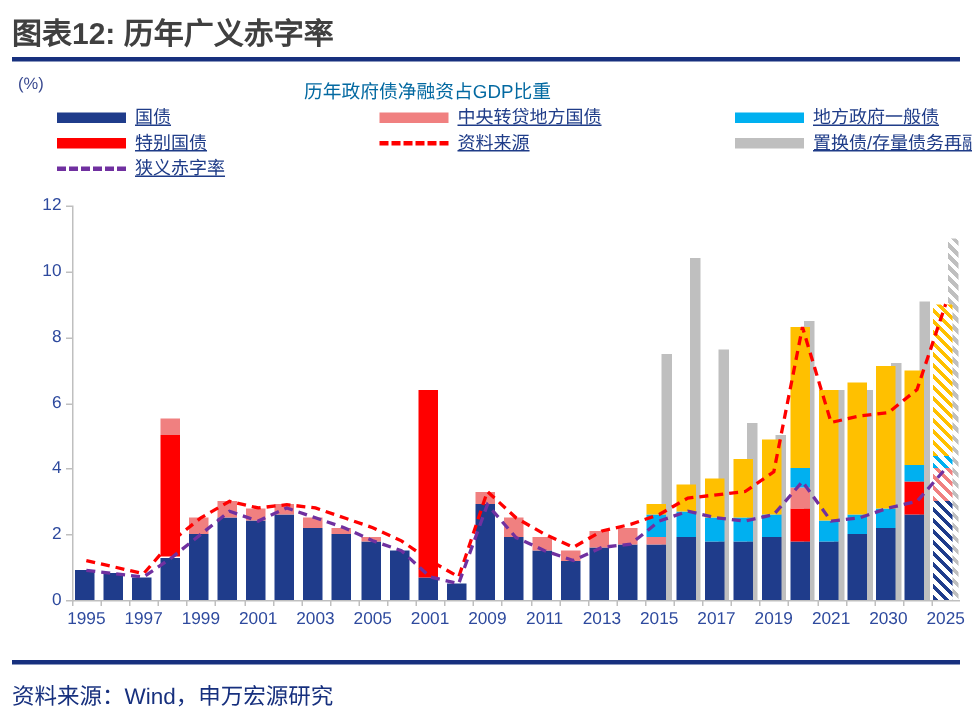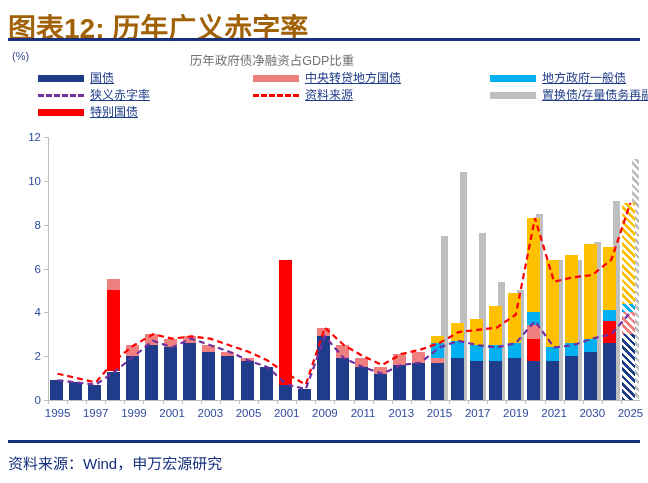--- a/index.html
+++ b/index.html
@@ -9,22 +9,22 @@
     background:#ffffff;
     font-family:"Liberation Sans","DejaVu Sans",sans-serif;
     color:#1F3C88;
     overflow:hidden;
     position:relative;
   }
 
   
   #fig-title{
     position:absolute;left:8px;top:6px;
-    font-size:28px;font-weight:bold;
-    color:#a16207;
+    font-size:20px;font-weight:bold;
+    color:#404040;
     letter-spacing:0px;
     white-space:nowrap;
   }
   #title-rule{
     position:absolute;left:8px;top:38px;width:632px;height:3px;
     background:#17307E;
   }
 
   
   #footer-rule{
@@ -37,22 +37,22 @@
   }
 
   
   #chart{
     position:absolute;left:0;top:42px;width:648px;height:395px;
   }
   #unit-label{
     position:absolute;left:12px;top:8px;font-size:11px;color:#3A4A90;
   }
   #chart-subtitle{
-    position:absolute;left:0;top:8px;width:544px;text-align:center;
-    font-size:12.5px;color:#737373;
+    position:absolute;left:13px;top:8px;width:544px;text-align:center;
+    font-size:12.5px;color:#0369a1;
   }
 
   
   #legend{
     position:absolute;left:0;top:28px;width:648px;height:50px;
   }
   .lg-col{position:absolute;top:0;}
   .lg-col.c1{left:38px;}
   .lg-col.c2{left:253px;}
   .lg-col.c3{left:490px;}
@@ -106,26 +106,26 @@
   <div id="unit-label">(%)</div>
   <div id="chart-subtitle">历年政府债净融资占GDP比重</div>
 
   <div id="legend">
     <div class="lg-col c1">
         <div class="lg-row">
           <span class="lg-swatch" style="background: rgb(31, 60, 139);"></span>
           <span class="lg-text">国债</span>
         </div>
         <div class="lg-row">
+          <span class="lg-swatch" style="background: rgb(255, 0, 0);"></span>
+          <span class="lg-text">特别国债</span>
+        </div>
+        <div class="lg-row">
           <span class="lg-dash" style="border-top-color: rgb(112, 48, 160);"></span>
           <span class="lg-text">狭义赤字率</span>
-        </div>
-        <div class="lg-row">
-          <span class="lg-swatch" style="background: rgb(255, 0, 0);"></span>
-          <span class="lg-text">特别国债</span>
         </div>
       </div>
     <div class="lg-col c2">
         <div class="lg-row">
           <span class="lg-swatch" style="background: rgb(240, 128, 128);"></span>
           <span class="lg-text">中央转贷地方国债</span>
         </div>
         <div class="lg-row">
           <span class="lg-dash" style="border-top-color: rgb(255, 0, 0);"></span>
           <span class="lg-text">资料来源</span>

